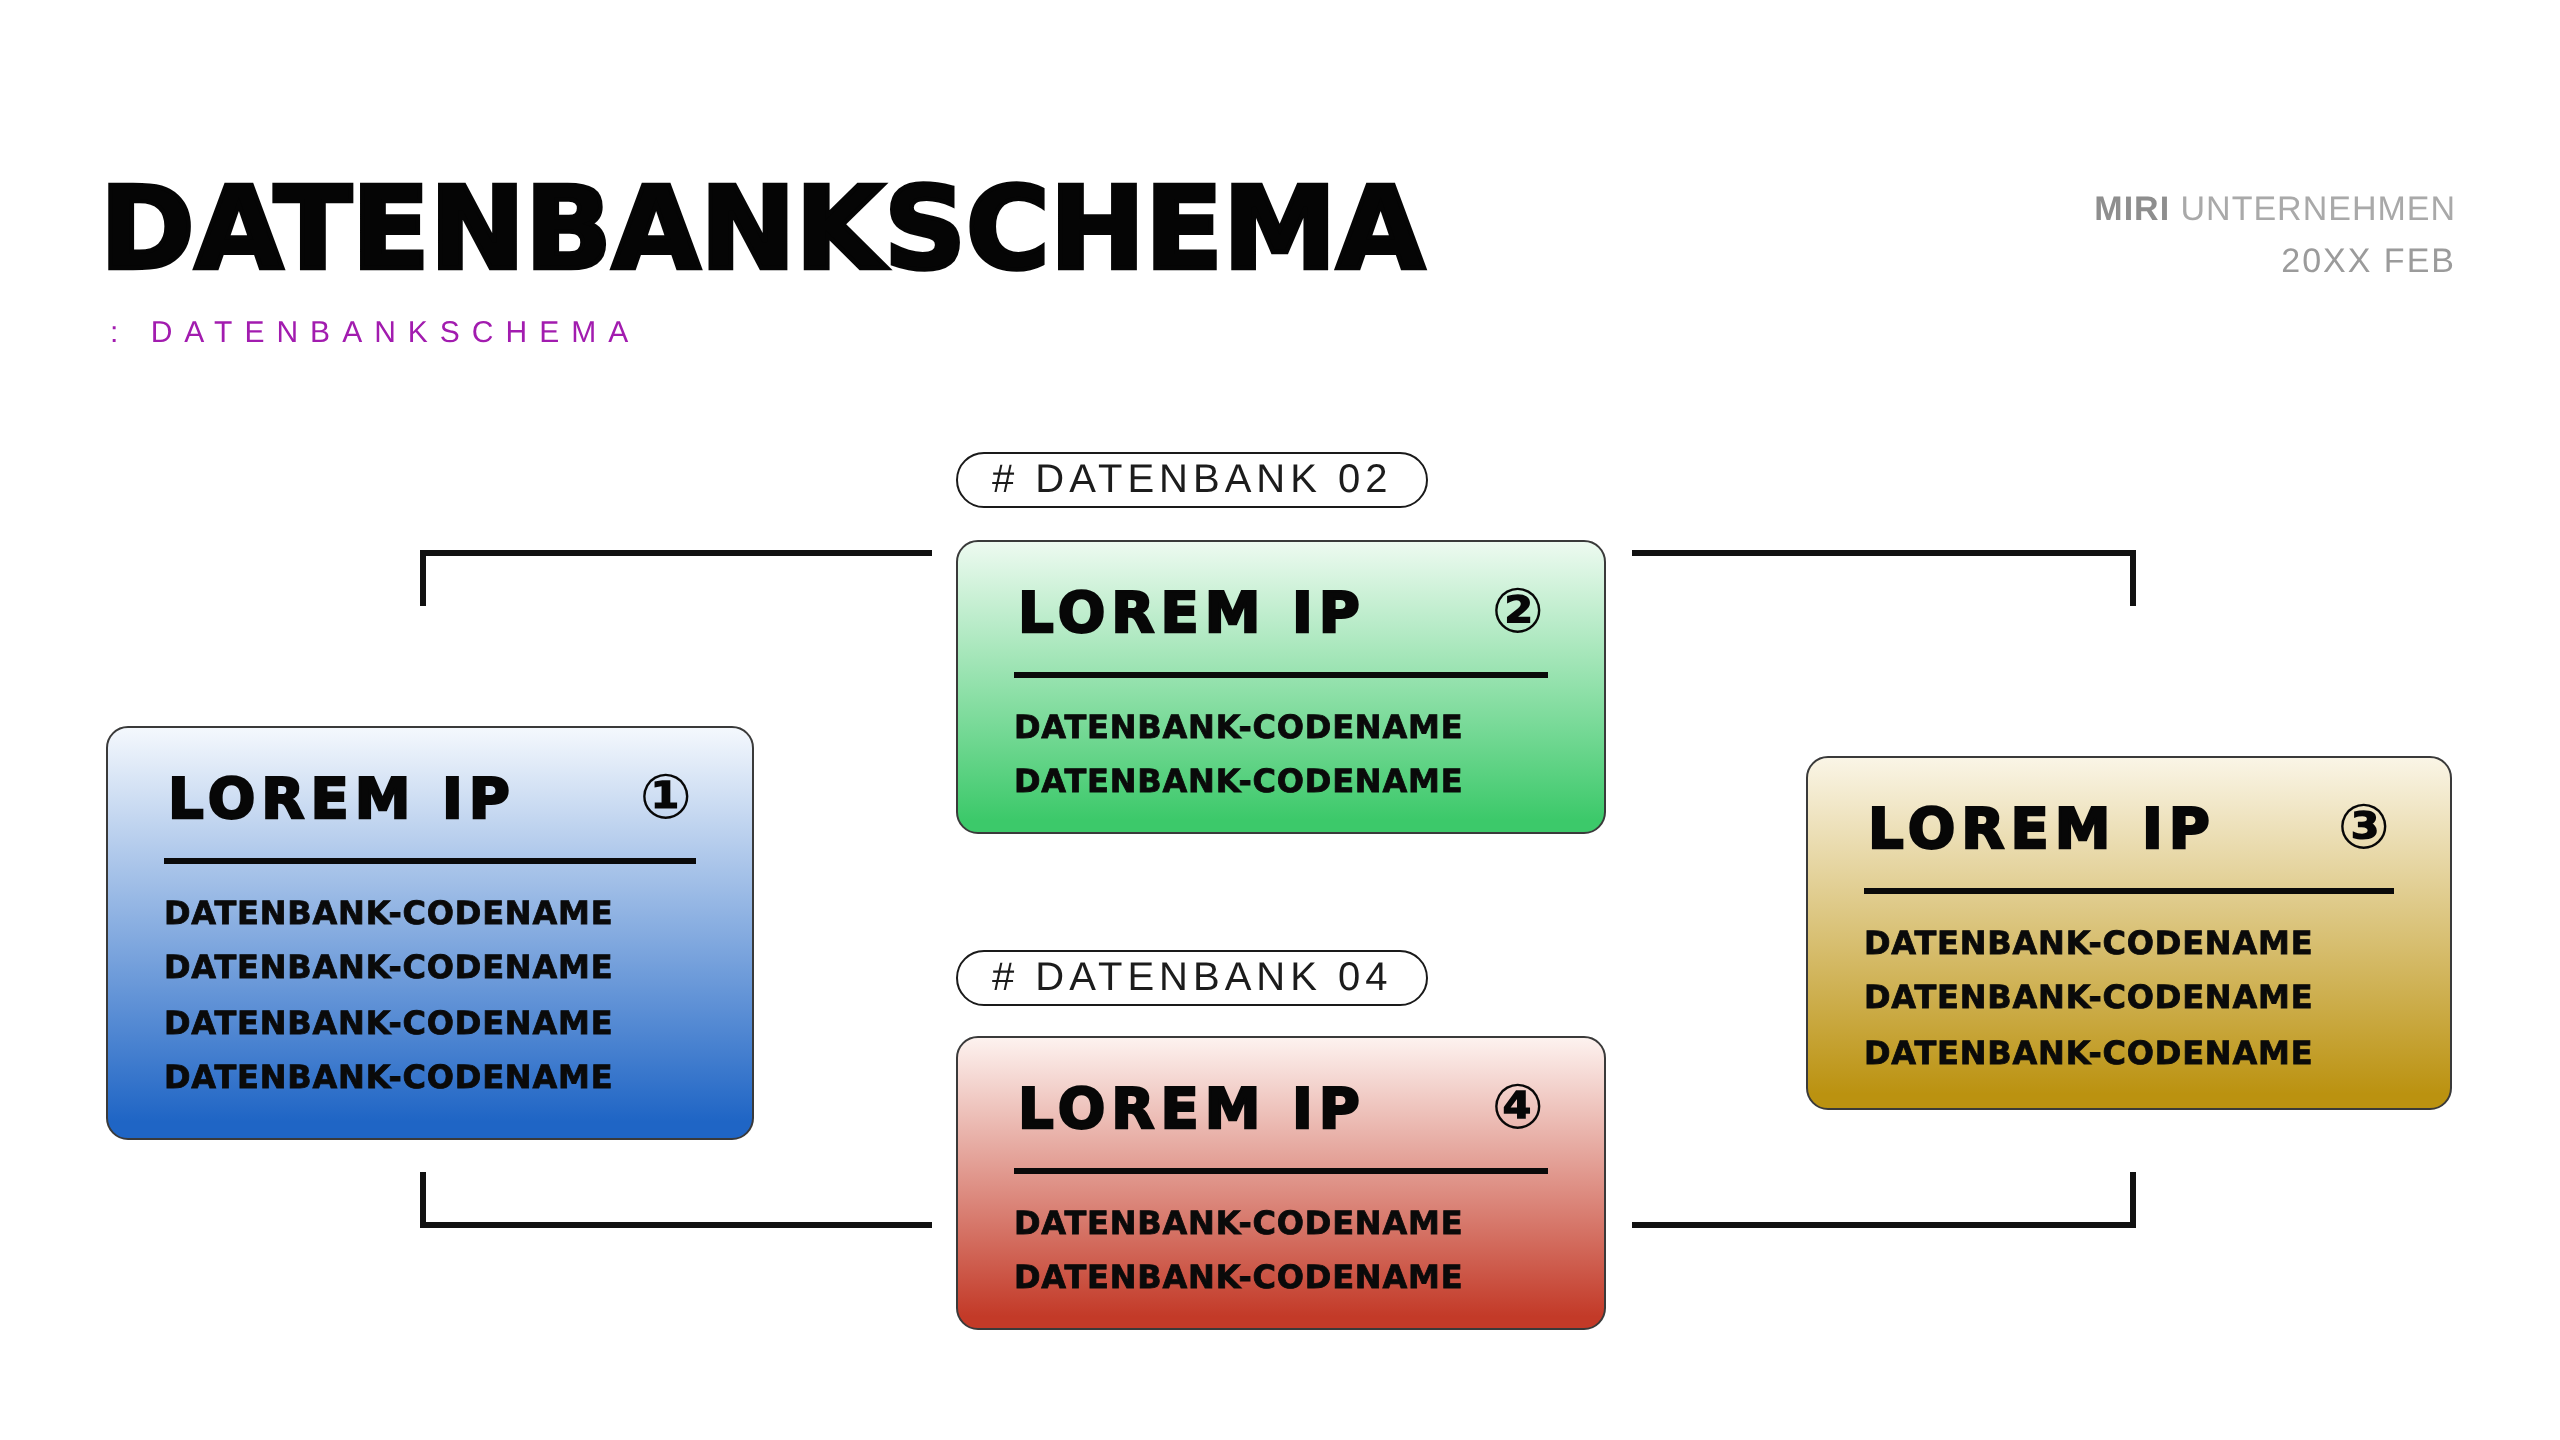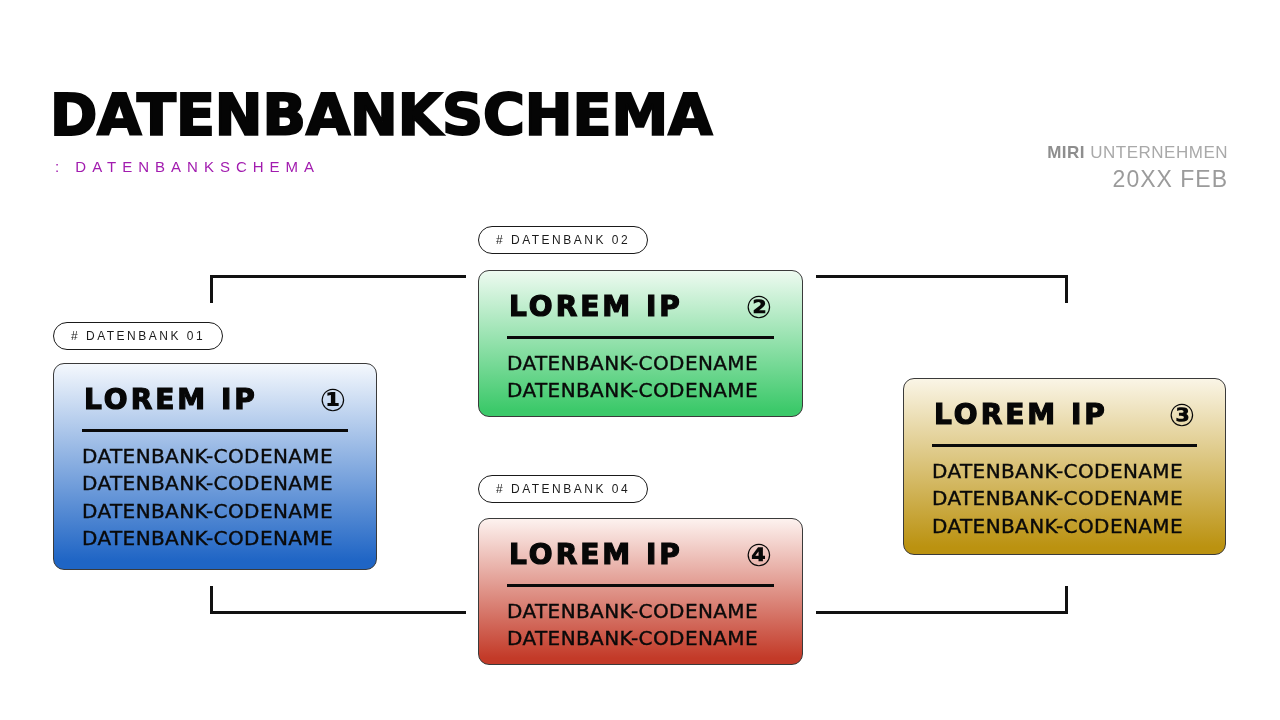--- a/index.html
+++ b/index.html
@@ -17,63 +17,63 @@
     font-size: 57px; font-weight: bold; color: #050505;
     letter-spacing: 0px; -webkit-text-stroke: 2.2px #050505;
     white-space: nowrap;
   }
   .page-subtitle {
     position: absolute; left: 55px; top: 158px;
     font-size: 15px; color: #a21caf; letter-spacing: 6px;
     font-family: "Liberation Sans", sans-serif;
     white-space: nowrap;
   }
-  .meta { position: absolute; right: 52px; top: 92px; text-align: right; line-height: 26px; margin-top: 48px; }
+  .meta { position: absolute; right: 52px; top: 92px; text-align: right; line-height: 26px; }
   .meta .brand { font-size: 17px; color: #a9a9a9; font-family: "Liberation Sans", sans-serif; letter-spacing: 0.5px; }
   .meta .brand b { color: #8e8e8e; font-weight: bold; }
-  .meta .date { font-size: 23px; color: #9b9b9b; font-family: "Liberation Sans", sans-serif; letter-spacing: 1px; }
+  .meta .date { font-size: 17px; color: #9b9b9b; font-family: "Liberation Sans", sans-serif; letter-spacing: 1px; }
 
   
   .conn { position: absolute; background: #111111; }
 
   
   .tag {
     position: absolute; height: 28px;
     display: inline-flex; align-items: center;
     padding: 0 17px;
     border: 1.6px solid #1a1a1a; border-radius: 15px;
     background: #ffffff;
     font-family: "Liberation Sans", sans-serif;
-    font-size: 12px; color: #1c1c1c; letter-spacing: 2.5px;
+    font-size: 20px; color: #1c1c1c; letter-spacing: 2.5px;
     white-space: nowrap;
   }
 
   
   .dbbox {
     position: absolute;
     border: 1.6px solid #3a3a3a; border-radius: 11px;
     padding: 17px 28px 0 28px;
     overflow: hidden;
   }
   .db-head {
-    display: flex; align-items: flex-end; justify-content: space-between;
+    display: flex; align-items: center; justify-content: space-between;
     padding: 2px 2px 0 2px;
   }
   .db-title {
     font-size: 28px; font-weight: bold; color: #070707;
     letter-spacing: 3px; -webkit-text-stroke: 1.2px #070707;
     white-space: nowrap;
   }
   .db-num {
     font-size: 31px; font-weight: bold; color: #070707;
     line-height: 1;
   }
   .db-rule { height: 2.6px; background: #0a0a0a; margin-top: 13px; margin-bottom: 11px; }
   .code-line {
-    font-size: 20px; font-weight: normal; color: #0a0a0a;
+    font-size: 16px; font-weight: bold; color: #0a0a0a;
     letter-spacing: 0.4px; line-height: 27.5px;
     -webkit-text-stroke: 0.4px #0a0a0a;
     white-space: nowrap;
   }
 </style>
 </head>
 <body>
 
 <div class="stage">
 
@@ -86,21 +86,20 @@
 
   <div class="conn" style="left:210px; top:275px; width:256px; height:3px;"></div>
   <div class="conn" style="left:210px; top:275px; width:3px;  height:28px;"></div>
   <div class="conn" style="left:816px; top:275px; width:252px; height:3px;"></div>
   <div class="conn" style="left:1065px;top:275px; width:3px;  height:28px;"></div>
   <div class="conn" style="left:210px; top:586px; width:3px;  height:28px;"></div>
   <div class="conn" style="left:210px; top:611px; width:256px; height:3px;"></div>
   <div class="conn" style="left:816px; top:611px; width:252px; height:3px;"></div>
   <div class="conn" style="left:1065px;top:586px; width:3px;  height:28px;"></div>
 
-  <div class="tag" style="left:53px;  top:322px;"># DATENBANK 01</div>
   <div class="tag" style="left:478px; top:226px;"># DATENBANK 02</div>
   <div class="tag" style="left:478px; top:475px;text-align:center;"># DATENBANK 04</div>
 
   <div class="dbbox" style="left: 53px; top: 363px; width: 324px; height: 207px; background: linear-gradient(rgb(244, 248, 253) 0%, rgb(31, 101, 197) 96%);">
     <div class="db-head">
       <span class="db-title">LOREM IP</span>
       <span class="db-num">①</span>
     </div>
     <div class="db-rule"></div>
     <div class="db-codes">

